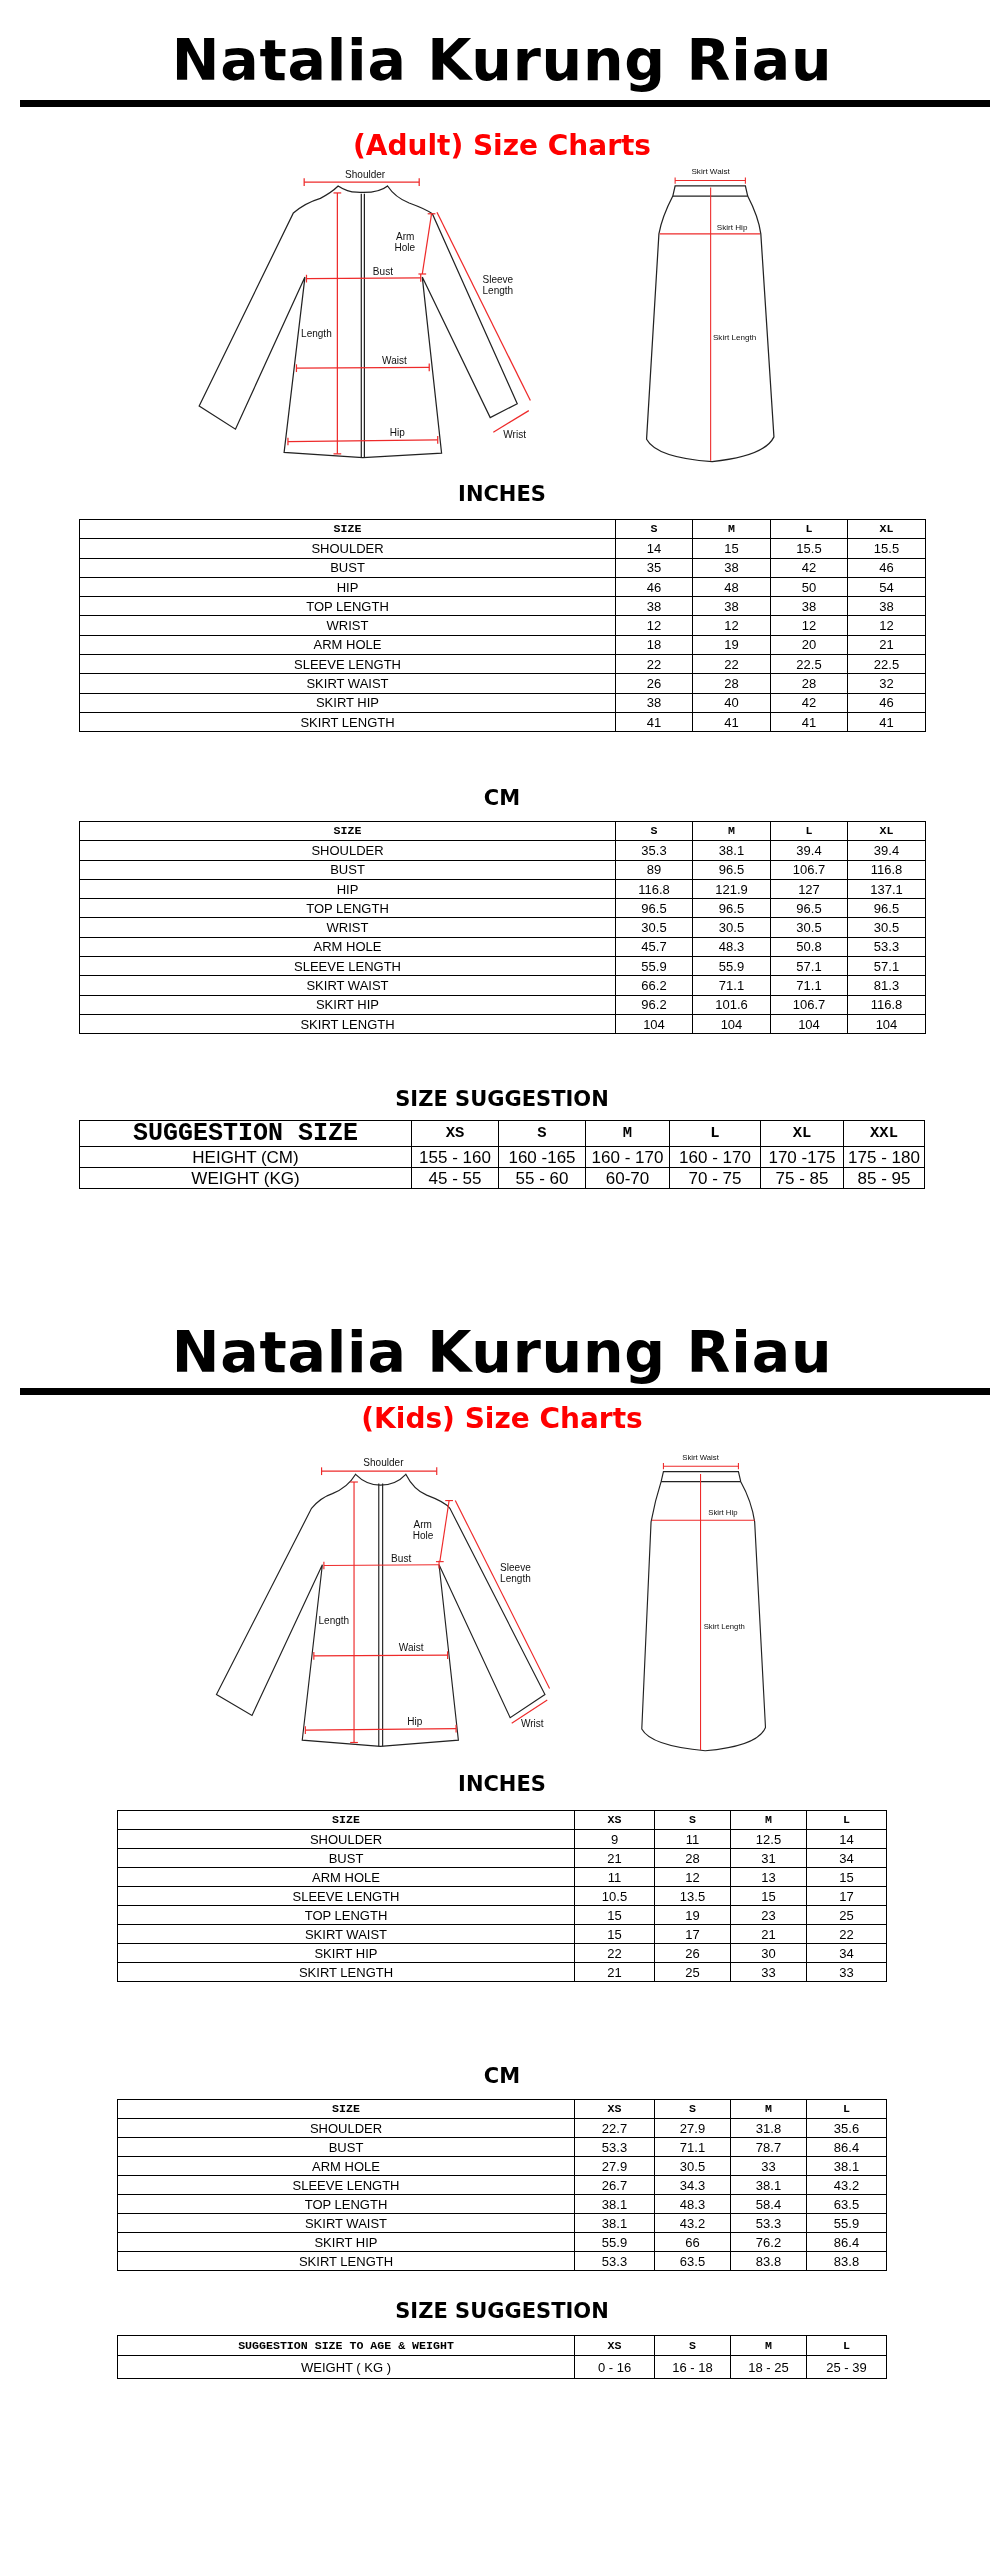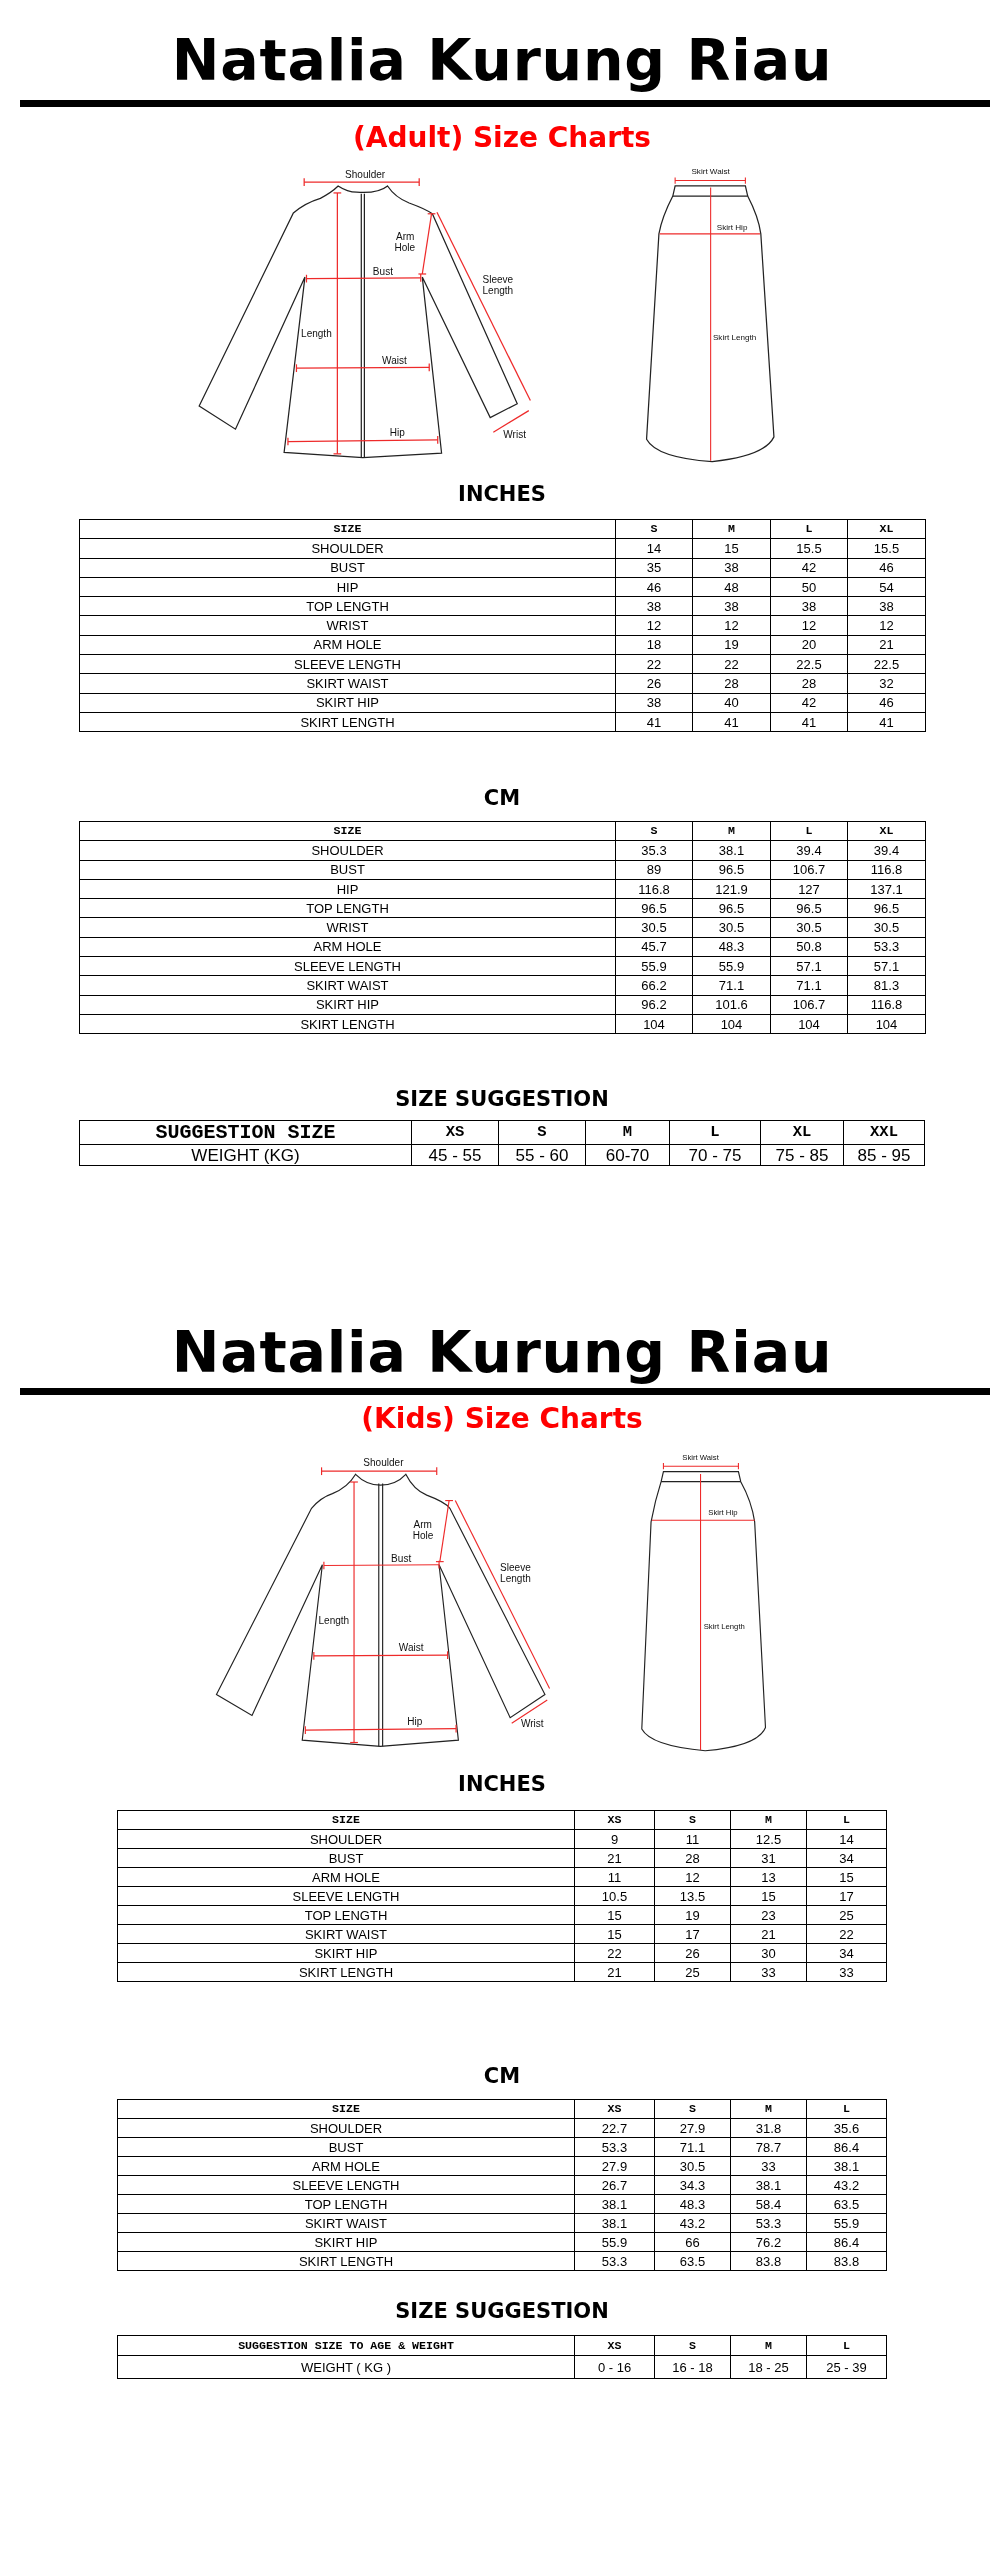--- a/index.html
+++ b/index.html
@@ -7,30 +7,30 @@
   .abs { position:absolute; }
   .brand { position:absolute; left:0; width:1004px; text-align:center; font-family:"DejaVu Sans", sans-serif; font-weight:bold; font-size:57px; letter-spacing:0.8px; line-height:1; }
   .rule { position:absolute; left:20px; width:970px; height:7px; background:#000; }
   .sub { position:absolute; left:0; width:1004px; text-align:center; font-family:"DejaVu Sans", sans-serif; font-weight:bold; font-size:28px; color:#ff0000; line-height:1; }
   .sec { position:absolute; left:0; width:1004px; text-align:center; font-family:"DejaVu Sans", sans-serif; font-weight:bold; font-size:21px; line-height:1; }
   table.grid { position:absolute; border-collapse:collapse; table-layout:fixed; }
   table.grid td { border:1.5px solid #000; text-align:center; padding:0; font-family:"Liberation Sans", sans-serif; font-size:13px; line-height:1; white-space:nowrap; overflow:hidden; }
   table.grid tr.hdr td { font-family:Liberation Mono, monospace; font-weight:bold; font-size:11.6px; }
   table.sugg td { font-size:17px; }
   table.sugg tr.hdr td { font-size:15.5px; }
-  table.sugg tr.hdr td.first { font-size:20px; }
+  table.sugg tr.hdr td.first { font-size:25px; }
   table.ksugg tr.hdr td.first { font-size:11.6px; }
   svg text { font-family:"Liberation Sans", sans-serif; }
 </style>
 </head>
 <body>
 
 <div class="brand" style="top:32px;">Natalia Kurung Riau</div>
 <div class="rule" style="top:100px;"></div>
-<div class="sub" style="top:124px;">(Adult) Size Charts</div>
+<div class="sub" style="top:132px;">(Adult) Size Charts</div>
 
 <svg class="abs" style="left:193px; top:155px;" width="386" height="309" viewBox="0 0 500 400">
   <g fill="none" stroke="#222" stroke-width="1.6">
     <path d="M188 40 Q200 48 212 48 Q240 50 252 40 Q262 55 280 62 Q302 70 310 76 L420 322 L385 340 L297 158 L322 386 L220 392 L220 392 L118 385 L145 158 L55 355 L8 325 L130 75 Q145 62 165 56 Q180 48 188 40 Z"></path>
     <line x1="218" y1="50" x2="218" y2="392"></line>
     <line x1="222" y1="50" x2="222" y2="392"></line>
   </g>
   <g stroke="#ee2a2a" stroke-width="1.6" fill="none">
     <line x1="144" y1="35" x2="293" y2="35"></line>
       <line x1="144" y1="30" x2="144" y2="40"></line>
@@ -281,20 +281,29 @@
     <tr class="hdr" style="height:24px;">
       <td class="first">SUGGESTION SIZE</td>
       <td>XS</td>
       <td>S</td>
       <td>M</td>
       <td>L</td>
       <td>XL</td>
       <td>XXL</td>
     </tr>
     <tr style="height:21px;">
+      <td>HEIGHT (CM)</td>
+      <td>155 - 160</td>
+      <td>160 -165</td>
+      <td>160 - 170</td>
+      <td>160 - 170</td>
+      <td>170 -175</td>
+      <td>175 - 180</td>
+    </tr>
+    <tr style="height:21px;">
       <td>WEIGHT (KG)</td>
       <td>45 - 55</td>
       <td>55 - 60</td>
       <td>60-70</td>
       <td>70 - 75</td>
       <td>75 - 85</td>
       <td>85 - 95</td>
     </tr>
   </tbody>
 </table>

